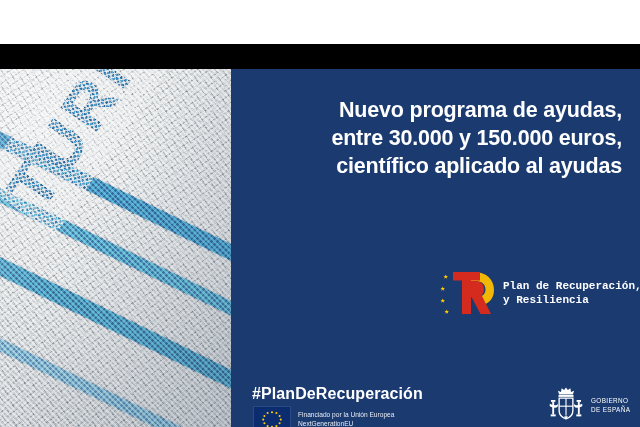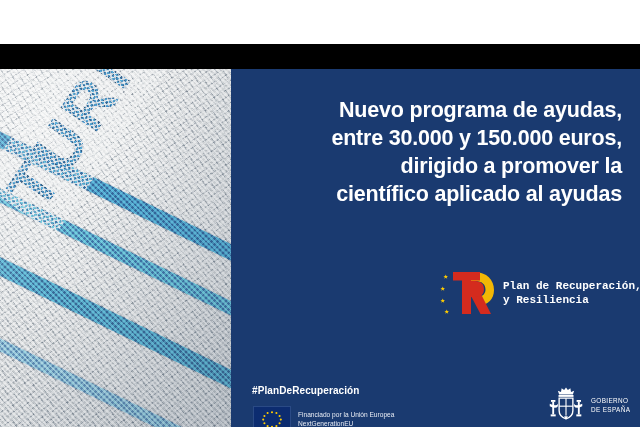--- a/index.html
+++ b/index.html
@@ -143,21 +143,21 @@
   #prtr .prtr-text span { display: block; }
 
   
   #hashtag {
     position: absolute;
     left: 21px;
     top: 316px;
     color: #ffffff;
     font-family: "Liberation Sans", sans-serif;
     font-weight: bold;
-    font-size: 10px;
+    font-size: 16px;
     letter-spacing: .1px;
   }
   #eu-funding {
     position: absolute;
     left: 22px;
     top: 337px;
     display: flex;
     align-items: center;
   }
   #eu-funding .eu-flag {
@@ -220,21 +220,20 @@
     </div>
     <div class="grain"></div>
     <div class="shade"></div>
   </div>
 
   <div id="panel">
 
     <div id="headline">
       <span class="line">Nuevo programa de ayudas,</span>
       <span class="line">entre 30.000 y 150.000 euros,</span>
-      <span class="line">dirigido a promover la</span>
       <span class="line">científico aplicado al ayudas</span>
     </div>
 
     <div id="prtr">
       <svg class="mark" viewBox="0 0 116 100">
 
         <g fill="#ffcc00">
           <polygon points="12,14 13.5,18 17.7,18 14.3,20.6 15.6,24.7 12,22.2 8.4,24.7 9.7,20.6 6.3,18 10.5,18" transform="translate(4,-2) scale(0.82) translate(2,4)"></polygon>
           <polygon points="12,14 13.5,18 17.7,18 14.3,20.6 15.6,24.7 12,22.2 8.4,24.7 9.7,20.6 6.3,18 10.5,18" transform="translate(-2,22) scale(0.82) translate(2,4)"></polygon>
           <polygon points="12,14 13.5,18 17.7,18 14.3,20.6 15.6,24.7 12,22.2 8.4,24.7 9.7,20.6 6.3,18 10.5,18" transform="translate(-2,46) scale(0.82) translate(2,4)"></polygon>

